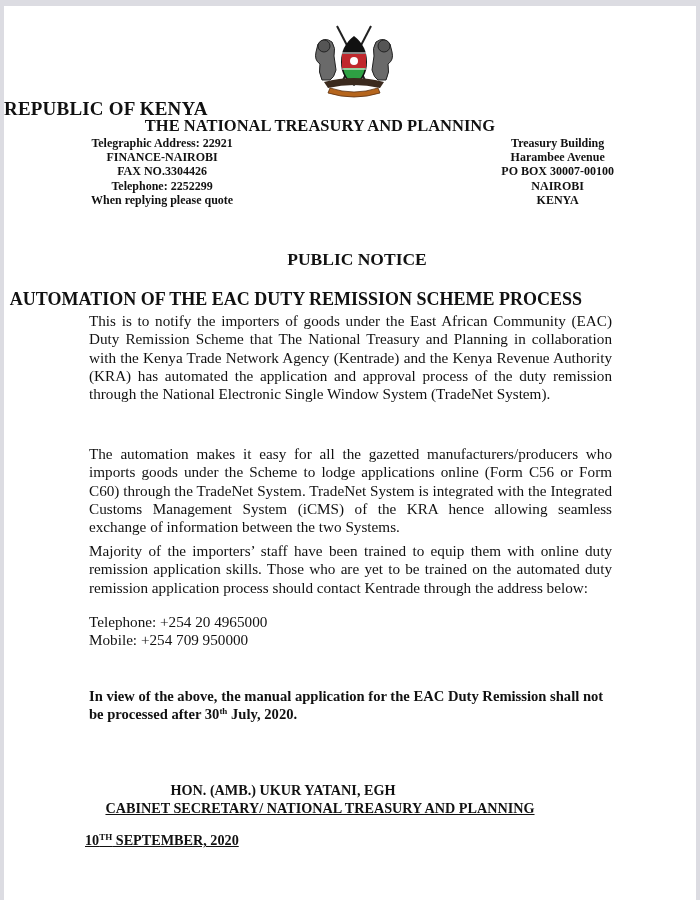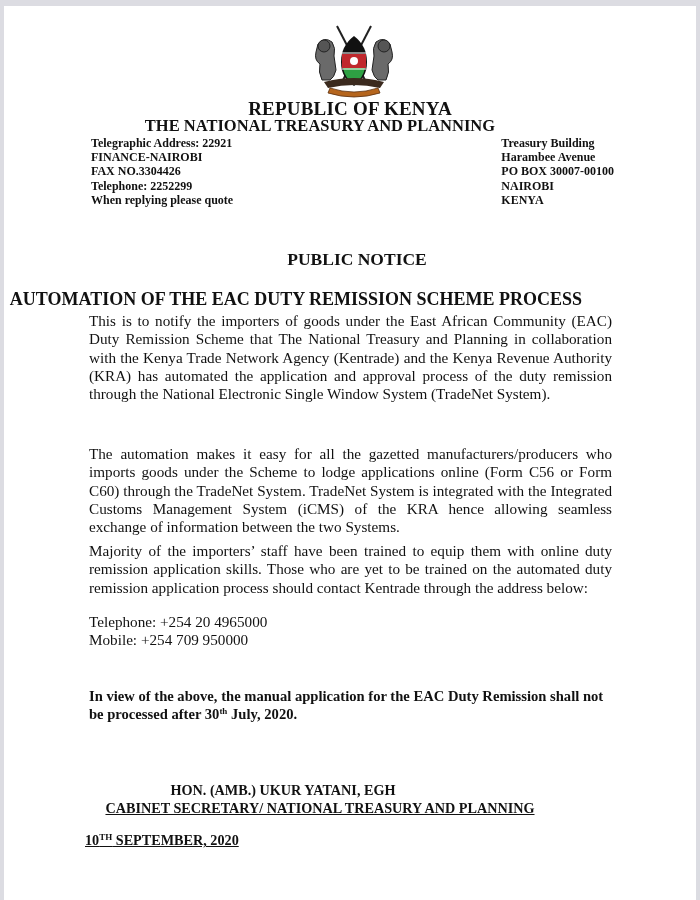--- a/index.html
+++ b/index.html
@@ -8,29 +8,29 @@
     background: #dcdce2;
     font-family: "Liberation Serif", "DejaVu Serif", serif;
     color: #111;
   }
   .page {
     position: absolute; left: 4px; top: 6px; width: 692px; height: 900px;
     background: #ffffff;
   }
   .crest { position: absolute; left: 300px; top: 18px; width: 100px; height: 74px; }
   .h-republic {
-    position: absolute; top: 92px; left: 0; width: 692px; text-align: center;
+    position: absolute; top: 92px; left: 0; width: 692px; text-align: left;
     font-weight: bold; font-size: 19px; letter-spacing: 0.2px;
   }
   .h-treasury {
     position: absolute; top: 110px; left: 0; width: 632px; text-align: center;
     font-weight: bold; font-size: 16.5px;
   }
   .addr-left, .addr-right {
-    position: absolute; top: 130px; font-weight: bold; font-size: 12px; line-height: 14.2px;
+    position: absolute; top: 130px; font-weight: bold; font-size: 12px; line-height: 14.2px; text-align: center;
   }
   .addr-left { left: 87px; }
   .addr-right { right: 82px; }
   .addr-line { display: block; }
   .h-notice {
     position: absolute; top: 243px; left: 7px; width: 692px; text-align: center;
     font-weight: bold; font-size: 17.5px;
   }
   .h-sub {
     position: absolute; top: 283px; left: 0; width: 584px; text-align: center;

